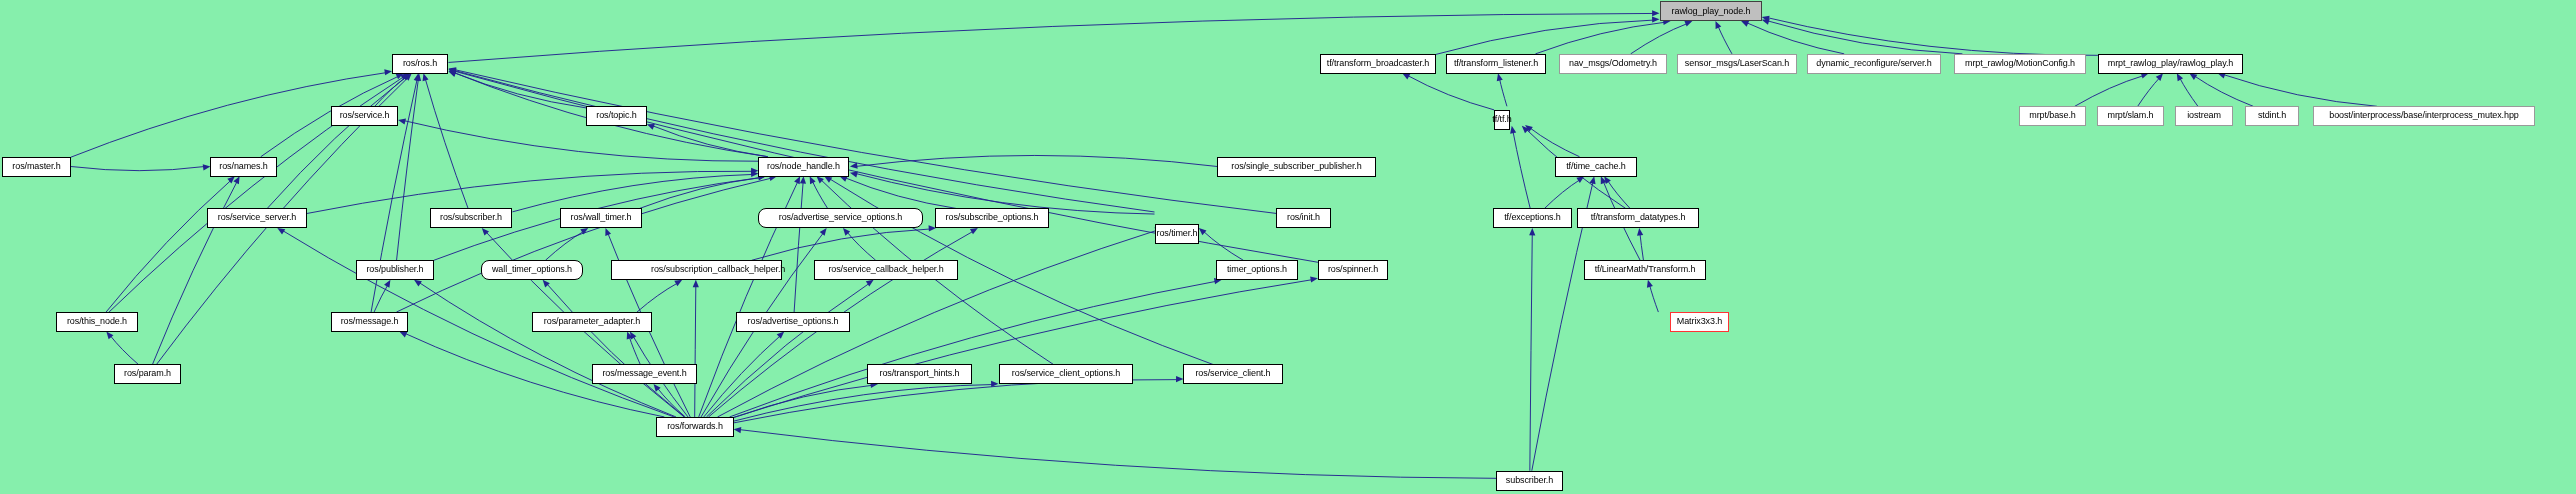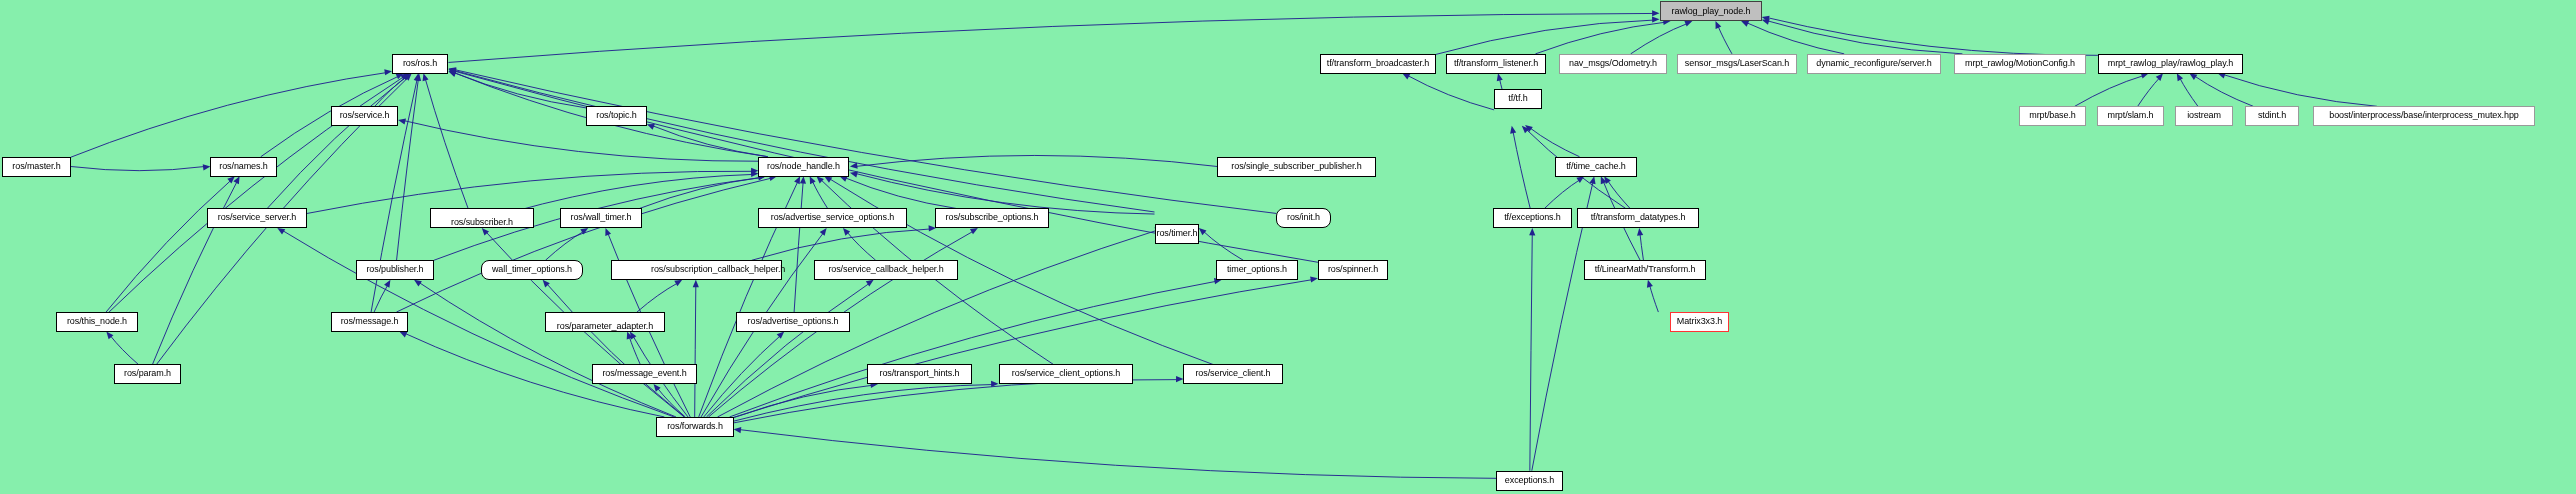--- a/index.html
+++ b/index.html
@@ -225,21 +225,21 @@
       </div>
       <div class="node bold" style="left: 2098px; top: 54px; width: 145px;">
         <span>mrpt_rawlog_play/rawlog_play.h</span>
       </div>
       <div class="node bold" style="left: 331px; top: 106px; width: 67px;">
         <span>ros/service.h</span>
       </div>
       <div class="node bold" style="left: 586px; top: 106px; width: 61px;">
         <span>ros/topic.h</span>
       </div>
-      <div class="node bold" style="left: 1494px; top: 89px; width: 48px;">
+      <div class="node bold" style="left: 1494px; top: 110px; width: 16px;">
         <span>tf/tf.h</span>
       </div>
       <div class="node" style="left: 2019px; top: 106px; width: 67px;">
         <span>mrpt/base.h</span>
       </div>
       <div class="node" style="left: 2097px; top: 106px; width: 67px;">
         <span>mrpt/slam.h</span>
       </div>
       <div class="node" style="left: 2175px; top: 106px; width: 58px;">
         <span>iostream</span>
@@ -261,36 +261,36 @@
       </div>
       <div class="node bold" style="left: 1217px; top: 157px; width: 159px;">
         <span>ros/single_subscriber_publisher.h</span>
       </div>
       <div class="node bold" style="left: 1555px; top: 157px; width: 82px;">
         <span>tf/time_cache.h</span>
       </div>
       <div class="node bold" style="left: 207px; top: 208px; width: 100px;">
         <span>ros/service_server.h</span>
       </div>
-      <div class="node bold" style="left: 430px; top: 208px; width: 104px; align-items: flex-end;">
+      <div class="node bold" style="left: 430px; top: 208px; width: 82px;">
         <span>ros/subscriber.h</span>
       </div>
       <div class="node bold" style="left: 560px; top: 208px; width: 82px;">
         <span>ros/wall_timer.h</span>
       </div>
-      <div class="node bold" style="left: 758px; top: 208px; width: 149px;">
+      <div class="node bold" style="left: 758px; top: 208px; width: 165px; border-radius: 8px;">
         <span>ros/advertise_service_options.h</span>
       </div>
       <div class="node bold" style="left: 935px; top: 208px; width: 114px;">
         <span>ros/subscribe_options.h</span>
       </div>
       <div class="node bold" style="left: 1155px; top: 224px; width: 44px;">
         <span>ros/timer.h</span>
       </div>
-      <div class="node bold" style="left: 1276px; top: 208px; width: 55px; border-radius: 8px;">
+      <div class="node bold" style="left: 1276px; top: 208px; width: 55px;">
         <span>ros/init.h</span>
       </div>
       <div class="node bold" style="left: 1493px; top: 208px; width: 79px;">
         <span>tf/exceptions.h</span>
       </div>
       <div class="node bold" style="left: 1577px; top: 208px; width: 122px;">
         <span>tf/transform_datatypes.h</span>
       </div>
       <div class="node bold" style="left: 356px; top: 260px; width: 78px;">
         <span>ros/publisher.h</span>
@@ -306,21 +306,21 @@
       </div>
       <div class="node bold" style="left: 1216px; top: 260px; width: 82px;">
         <span>timer_options.h</span>
       </div>
       <div class="node bold" style="left: 1318px; top: 260px; width: 70px;">
         <span>ros/spinner.h</span>
       </div>
       <div class="node bold" style="left: 1584px; top: 260px; width: 122px;">
         <span>tf/LinearMath/Transform.h</span>
       </div>
-      <div class="node bold" style="left: 545px; top: 312px; width: 120px; align-items: flex-end;">
+      <div class="node bold" style="left: 532px; top: 312px; width: 120px;">
         <span>ros/parameter_adapter.h</span>
       </div>
       <div class="node bold" style="left: 736px; top: 312px; width: 114px;">
         <span>ros/advertise_options.h</span>
       </div>
       <div class="node red" style="left: 1632px; top: 312px; width: 59px; margin-left: 38px;">
         <span>Matrix3x3.h</span>
       </div>
       <div class="node bold" style="left: 56px; top: 312px; width: 82px;">
         <span>ros/this_node.h</span>
@@ -340,17 +340,17 @@
       <div class="node bold" style="left: 999px; top: 364px; width: 134px;">
         <span>ros/service_client_options.h</span>
       </div>
       <div class="node bold" style="left: 1183px; top: 364px; width: 100px;">
         <span>ros/service_client.h</span>
       </div>
       <div class="node bold" style="left: 656px; top: 417px; width: 78px;">
         <span>ros/forwards.h</span>
       </div>
       <div class="node bold" style="left: 1496px; top: 471px; width: 67px;">
-        <span>exceptions.h</span>
+        <span>subscriber.h</span>
       </div>
     </div>
 </div>
 
 
 </body></html>

